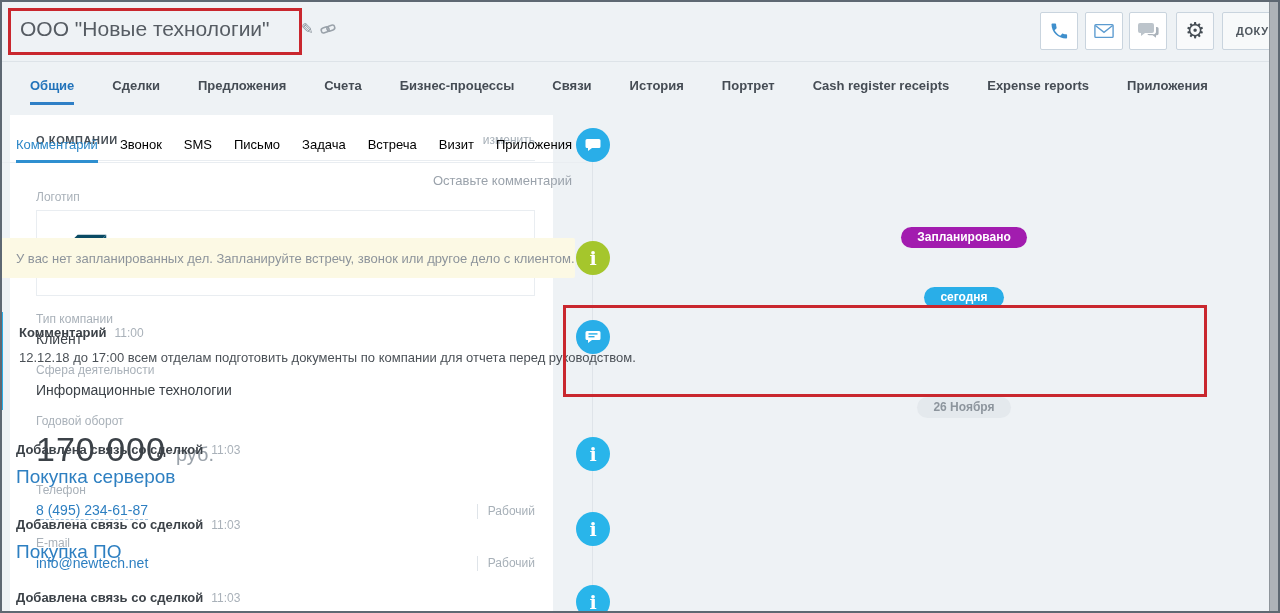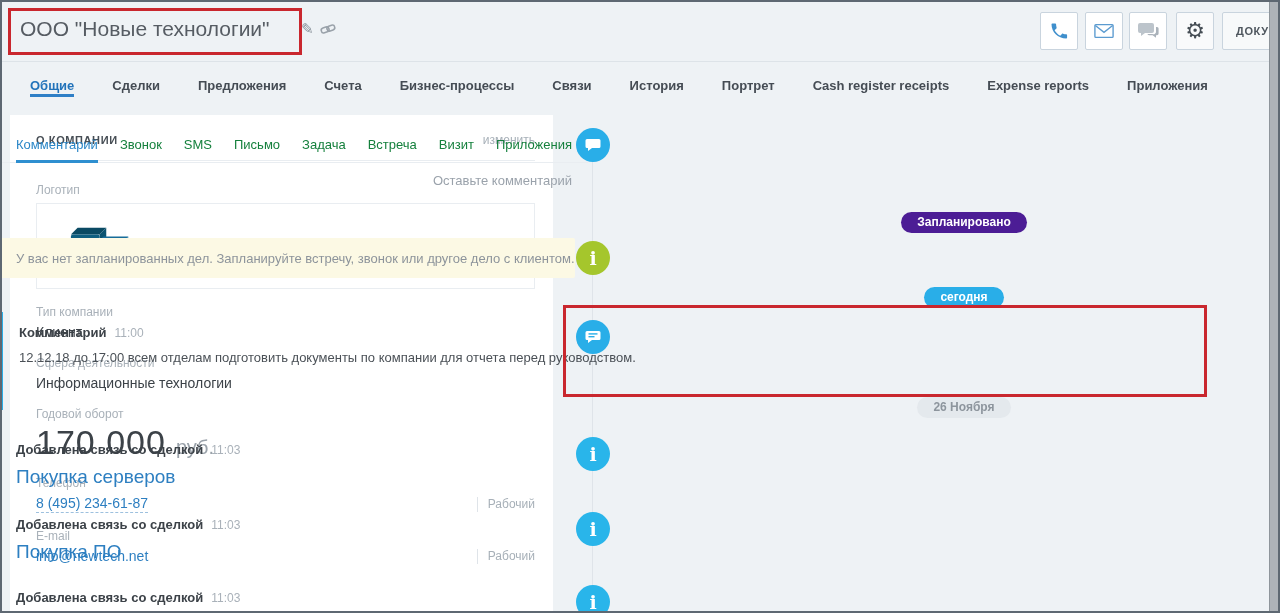--- a/index.html
+++ b/index.html
@@ -22,31 +22,31 @@
   .edit-pencil{left:301px;top:20px;font-size:15px;color:#8a939b;}
   .link-icon-wrap{left:320px;top:23px;}
   .hbtn{top:12px;width:38px;height:38px;background:#fff;border:1px solid #c9d4de;border-radius:2px;display:flex;align-items:center;justify-content:center;box-sizing:border-box;}
   .hbtn.phone{left:1040px;} .hbtn.mail{left:1085px;} .hbtn.chat{left:1129px;} .hbtn.gear{left:1176px;background:#f9fafb;}
   .gear-glyph{font-size:22px;color:#454d54;line-height:1;}
   .docs-btn{left:1222px;top:12px;width:70px;height:38px;background:#f7f9fa;border:1px solid #c9d4de;border-radius:2px;box-sizing:border-box;
     font-size:11px;font-weight:bold;letter-spacing:.6px;color:#4e565e;line-height:36px;padding-left:13px;}
 
   
   .main-tabs{left:30px;top:78px;display:flex;gap:38px;}
-  .mtab{font-size:13px;font-weight:bold;color:#454c54;padding-bottom:1px;cursor:pointer;white-space:nowrap;}
+  .mtab{font-size:13px;font-weight:bold;color:#454c54;padding-bottom:9px;cursor:pointer;white-space:nowrap;}
   .mtab.active{color:#2273ba;border-bottom:3px solid #2e7fc6;}
 
   
   .sidebar{left:10px;top:115px;width:543px;height:498px;background:#fff;box-sizing:border-box;padding:18px 18px 0 26px;}
   .sb-title-row{display:flex;justify-content:space-between;align-items:center;}
   .sb-title{font-size:11px;font-weight:bold;letter-spacing:.6px;color:#474e55;}
   .sb-edit{font-size:12px;color:#a7b0b8;cursor:pointer;}
   .sb-divider{margin-top:13px;height:1px;background:#e9edf1;}
   .f-label{font-size:12px;color:#a9b1b9;}
-  .logo-label{margin-top:22px;}
+  .logo-label{margin-top:29px;}
   .logo-box{margin-top:6px;height:86px;background:#fff;border:1px solid #e9edf1;box-sizing:border-box;display:flex;align-items:center;padding-left:32px;}
   .field{margin-top:16px;}
   .f-value{margin-top:5px;font-size:14px;color:#3c4248;}
   .rev-row{margin-top:2px;display:flex;align-items:baseline;gap:10px;}
   .rev-val{font-size:34px;color:#3c4248;letter-spacing:1px;}
   .rev-cur{font-size:20px;color:#9aa2aa;}
   .val-row{margin-top:5px;display:flex;justify-content:space-between;align-items:center;}
   .lnk{font-size:14px;color:#2d7fc1;text-decoration:none;cursor:pointer;}
   .lnk.dashed{border-bottom:1px dashed #9dc0de;padding-bottom:1px;}
   .tag{font-size:12px;color:#a7b0b8;border-left:1px solid #dfe4e9;padding-left:10px;line-height:15px;}
@@ -57,29 +57,29 @@
   .tl-icon{left:576px;width:34px;height:34px;border-radius:50%;display:flex;align-items:center;justify-content:center;z-index:5;}
   .tl-blue{background:#29aee8;} .tl-green{background:#a5c62c;} .tl-lblue{background:#29b5ea;}
   .i-glyph{font-family:"DejaVu Serif",serif;font-weight:bold;font-size:19px;color:#fff;line-height:1;}
 
   .cards-col-left:620px;
   .card{left:620px;width:648px;background:#fff;box-sizing:border-box;}
 
   
   .composer{top:125px;height:77px;}
   .atabs{display:flex;gap:22px;padding:12px 16px 0 16px;border-bottom:1px solid #e9edf1;}
-  .atab{font-size:13px;color:#15803d;padding-bottom:10px;position:relative;cursor:pointer;white-space:nowrap;}
+  .atab{font-size:13px;color:#000000;padding-bottom:10px;position:relative;cursor:pointer;white-space:nowrap;}
   .atab.active{color:#2a86c7;}
   .atab.active::after{content:"";position:absolute;left:0;right:0;bottom:-1px;height:3px;background:#2e8fd0;}
   .composer-input{padding:10px 16px;font-size:13px;color:#9aa2ab;cursor:text;text-align:right;}
 
   
   .badge-row{left:620px;width:648px;text-align:center;padding-left:40px;box-sizing:border-box;}
   .pill{display:inline-block;font-size:12px;font-weight:bold;border-radius:11px;padding:4px 16px;line-height:13px;}
-  .pill.green{background:#4c1d95;color:#fff;}
+  .pill.green{background:#a21caf;color:#fff;margin-top:15px;}
   .pill.blue{background:#29aee8;color:#fff;}
   .pill.gray{background:#e4e9ed;color:#8d959d;}
   .planned-row{top:212px;}
   .today-row{top:287px;z-index:10;}
   .date-row{top:397px;}
 
   .notice{top:238px;height:40px;background:#fcf9e4;border-radius:2px;display:flex;align-items:center;padding-left:16px;}
   .notice-text{font-size:13px;color:#8d949b;}
 
   

